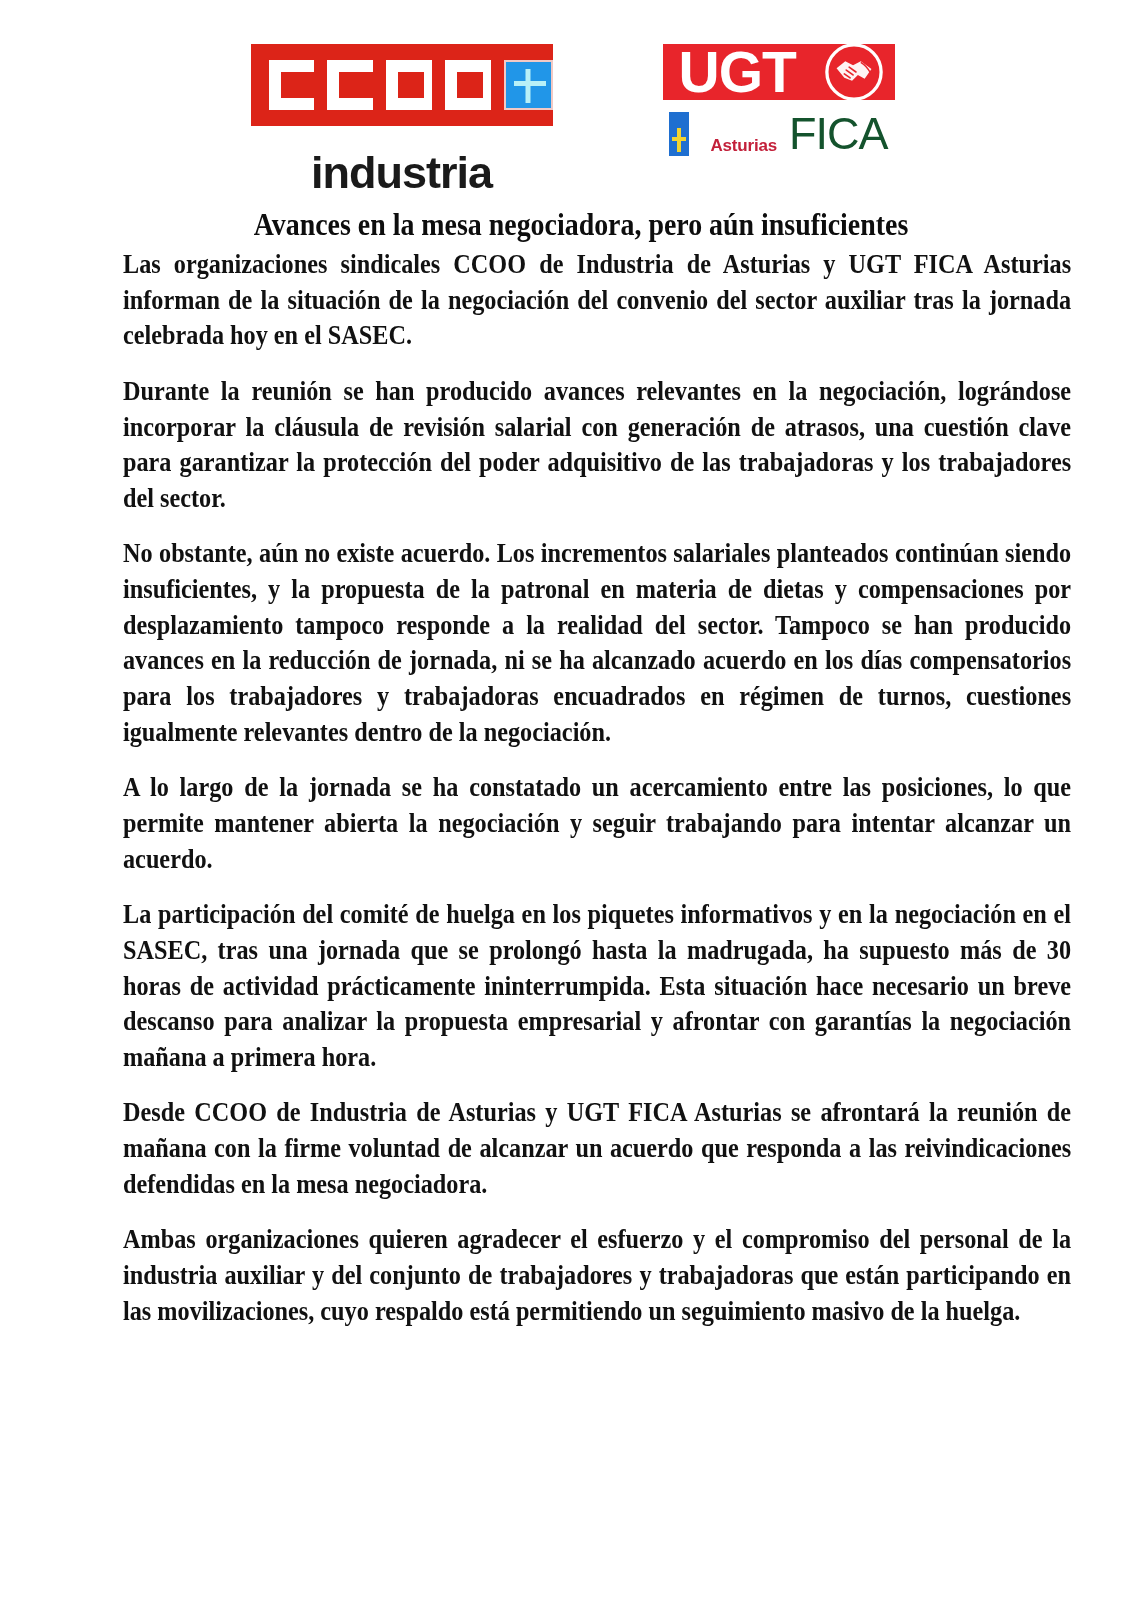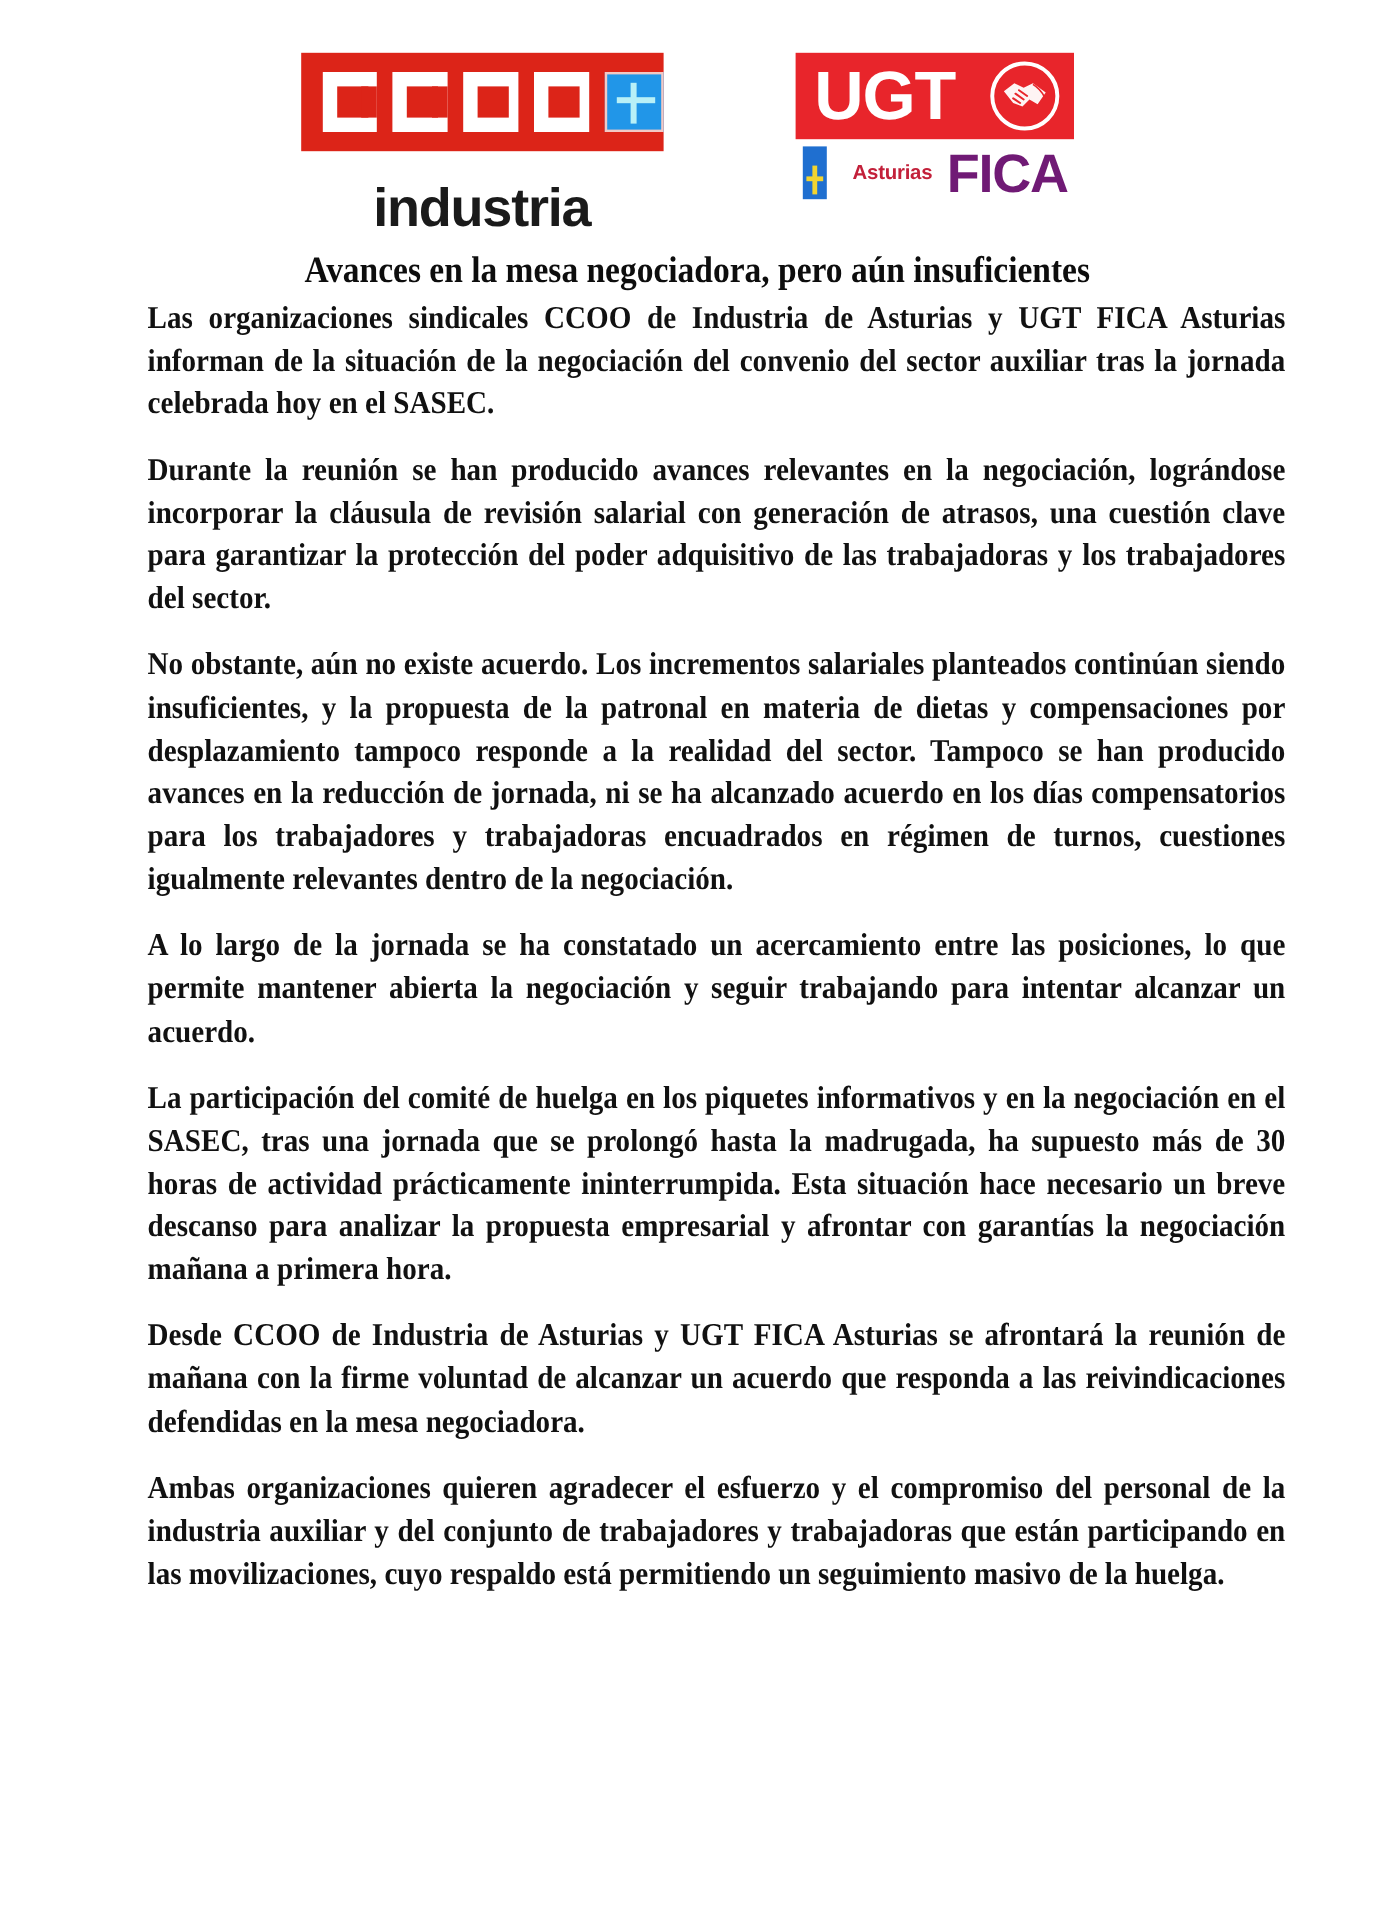--- a/index.html
+++ b/index.html
@@ -118,21 +118,21 @@
 
   
   .ugt-logo {
     width: 232px;
     display: flex;
     flex-direction: column;
   }
   .ugt-bar {
     background: #E8252B;
     width: 232px;
-    height: 72px;
+    height: 56px;
     display: flex;
     align-items: center;
     justify-content: space-between;
     padding: 0 10px 0 16px;
     box-sizing: border-box;
   }
   .ugt-word {
     font-family: "Liberation Sans", sans-serif;
     font-weight: bold;
     font-size: 57px;
@@ -140,21 +140,21 @@
     color: #ffffff;
     letter-spacing: -1px;
   }
   .ugt-hands {
     width: 62px;
     height: 62px;
     flex: none;
   }
   .ugt-sub {
     display: flex;
-    align-items: center;
+    align-items: flex-end;
     height: 56px;
     padding-left: 6px;
     gap: 8px;
   }
   .ugt-flag {
     width: 20px;
     height: 44px;
     background: #1f6fd0;
     position: relative;
     flex: none;
@@ -181,24 +181,24 @@
   .ugt-asturias {
     font-family: "Liberation Sans", sans-serif;
     font-weight: bold;
     font-size: 17px;
     color: #C3203A;
     letter-spacing: -0.2px;
     margin-left: 14px;
   }
   .ugt-fica {
     font-family: "Liberation Sans", sans-serif;
-    font-weight: bold;
+    font-weight: normal;
     font-size: 45px;
     line-height: 1;
-    color: #701a75;
+    color: #14532d;
     letter-spacing: -1px;
     margin-left: 4px;
   }
 
   
   .doc-title {
     position: absolute;
     top: 186px;
     left: 107px;
     width: 948px;

